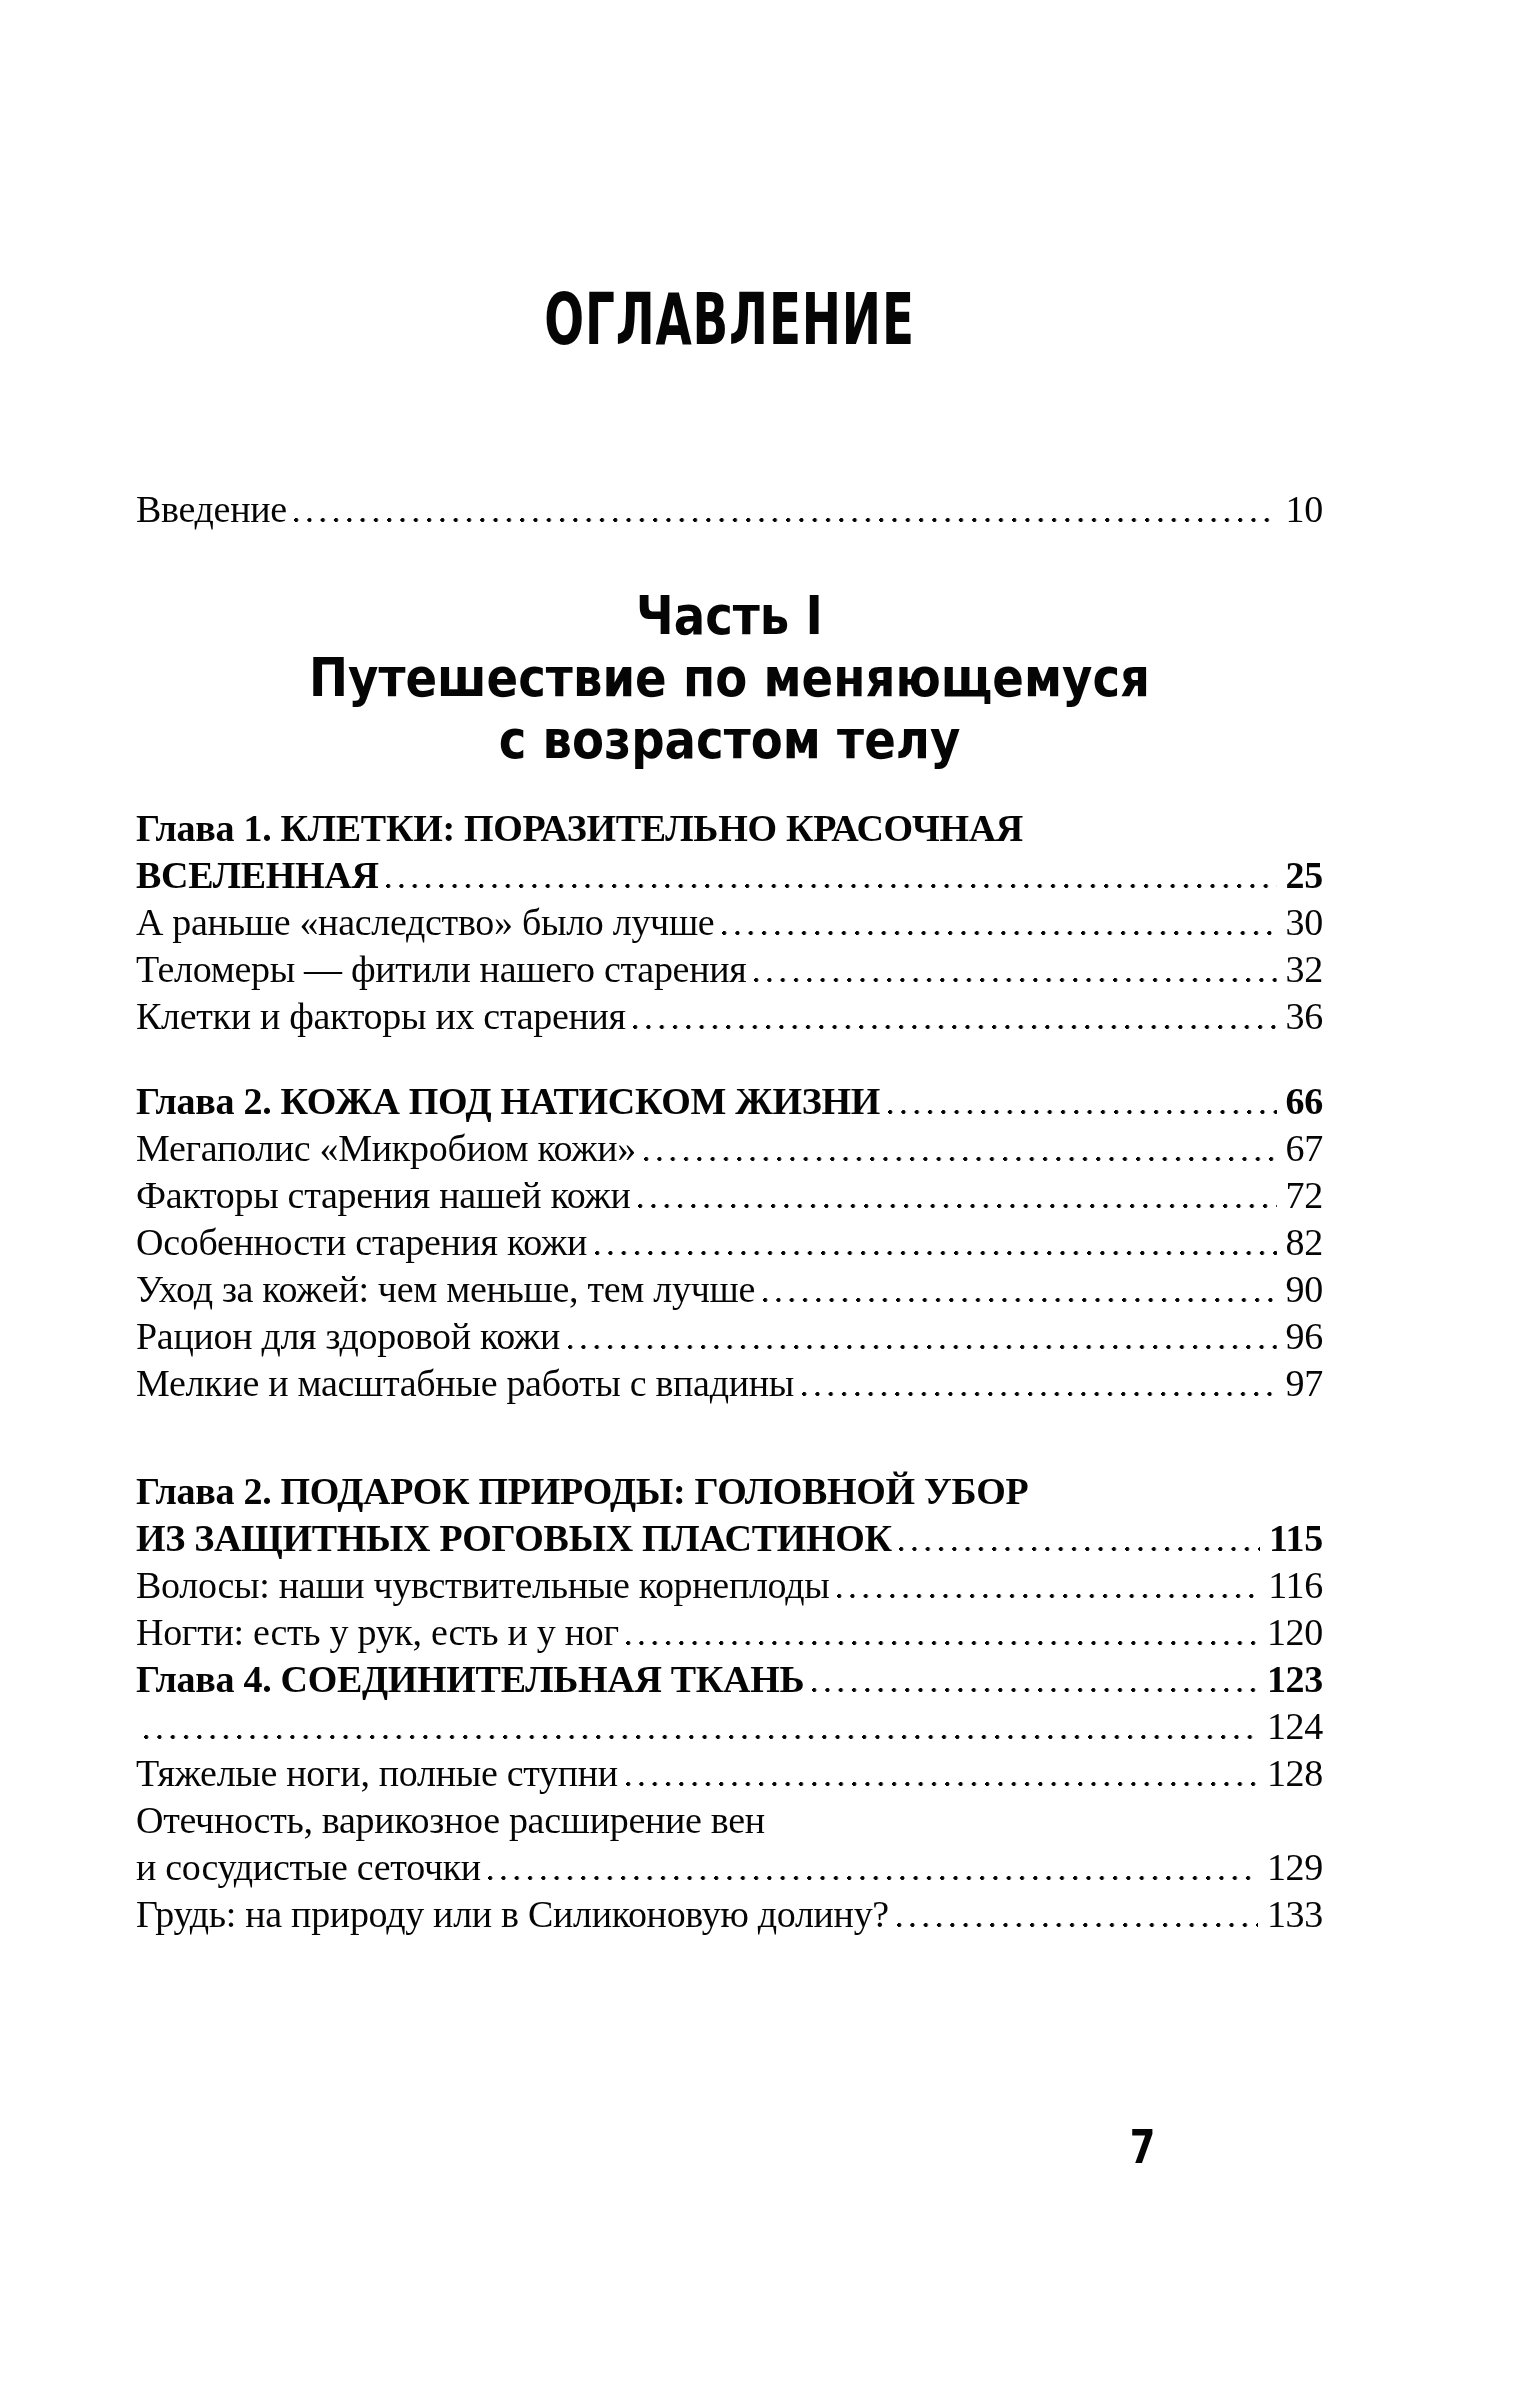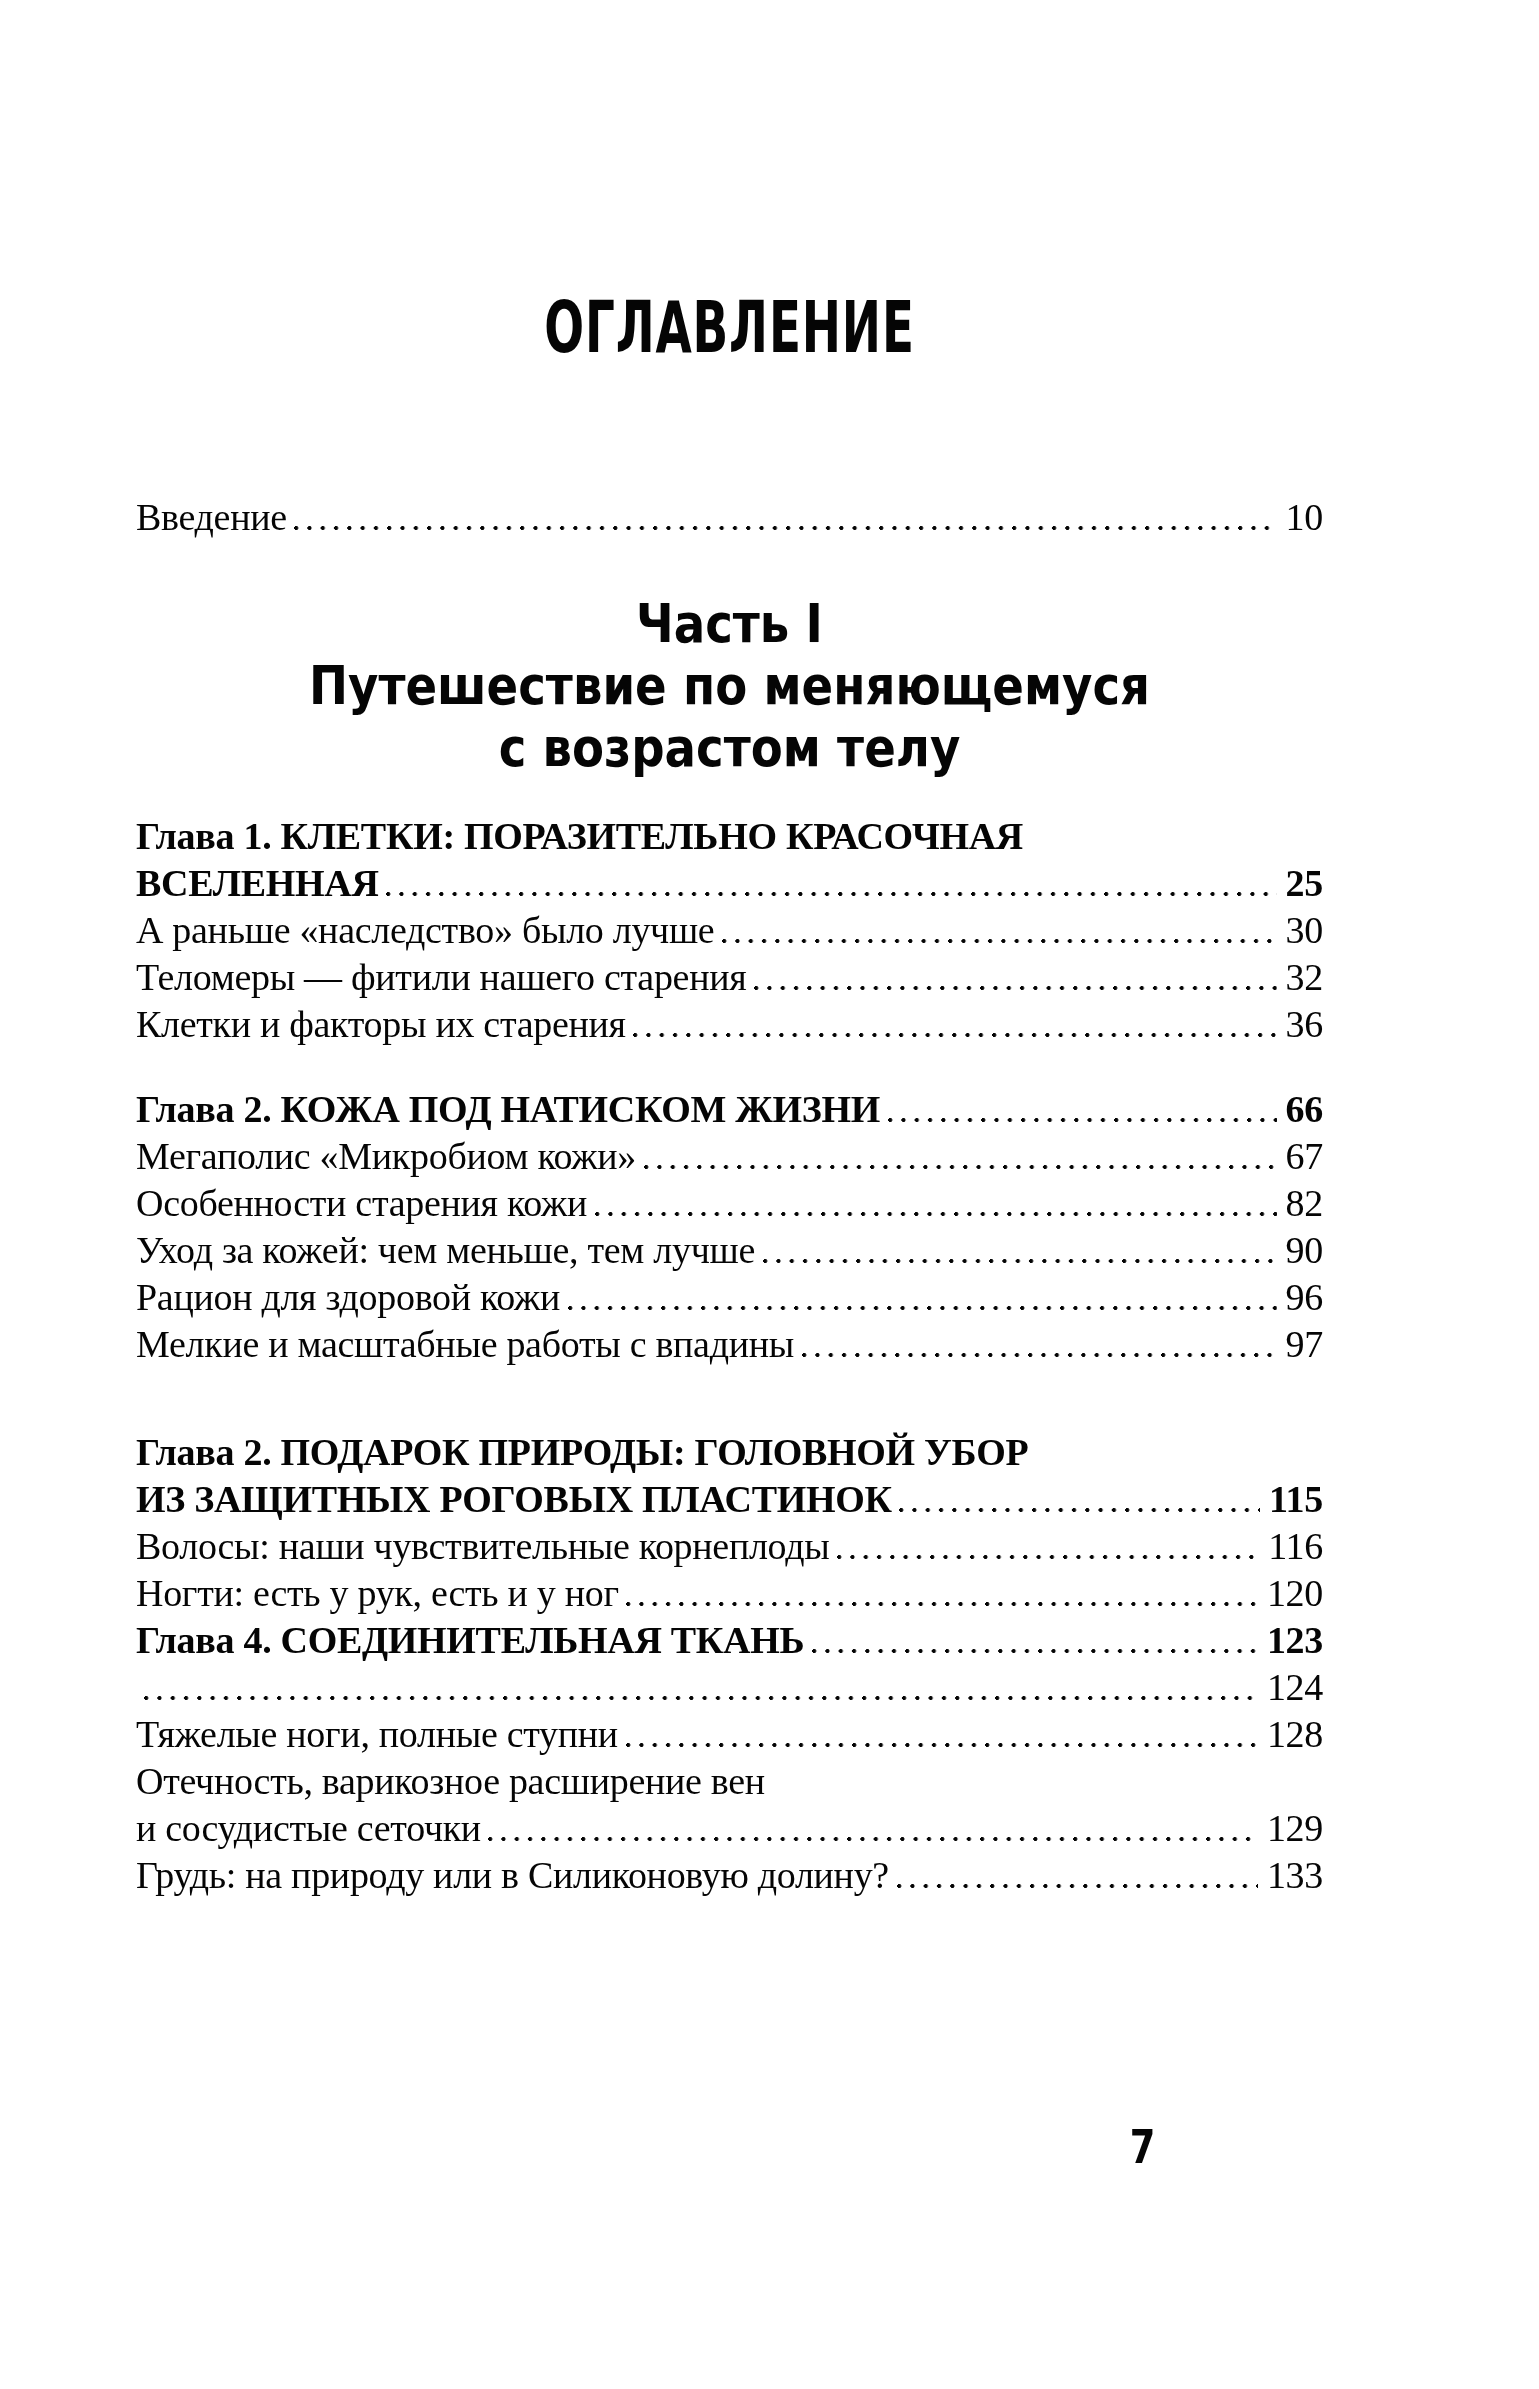--- a/index.html
+++ b/index.html
@@ -6,21 +6,21 @@
   body {
     width: 1539px; height: 2389px;
     background: #ffffff;
     color: #050505;
     position: relative;
     font-family: "Liberation Serif", serif;
     overflow: hidden;
   }
   .content {
     position: absolute;
-    left: 136px; top: 8px;
+    left: 136px; top: 0;
     width: 1187px;
   }
   .hand {
     font-family: "DejaVu Sans", sans-serif;
     font-weight: bold;
   }
   .title {
     text-align: center;
     font-size: 71px;
     line-height: 85px;
@@ -123,20 +123,25 @@
       <span class="label">Глава 2. КОЖА ПОД НАТИСКОМ ЖИЗНИ</span>
       <span class="dots"></span>
       <span class="page">66</span>
     </div>
     <div class="row">
       <span class="label">Мегаполис «Микробиом кожи»</span>
       <span class="dots"></span>
       <span class="page">67</span>
     </div>
     <div class="row">
+      <span class="label">Факторы старения нашей кожи</span>
+      <span class="dots"></span>
+      <span class="page">72</span>
+    </div>
+    <div class="row">
       <span class="label">Особенности старения кожи</span>
       <span class="dots"></span>
       <span class="page">82</span>
     </div>
     <div class="row">
       <span class="label">Уход за кожей: чем меньше, тем лучше</span>
       <span class="dots"></span>
       <span class="page">90</span>
     </div>
     <div class="row">

